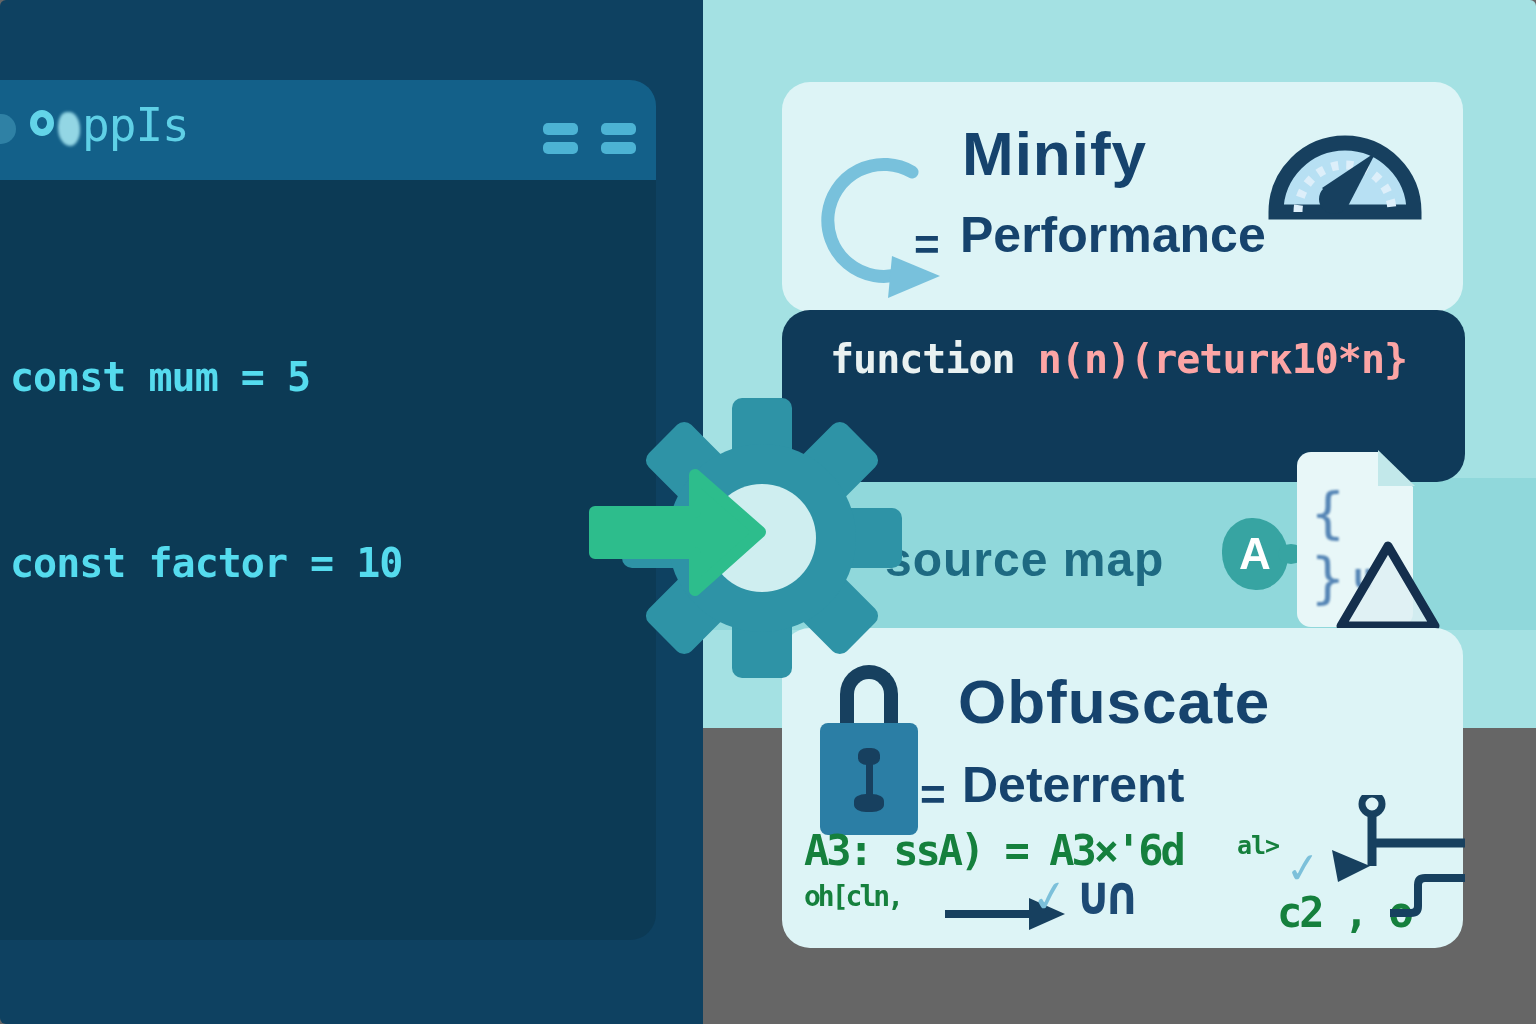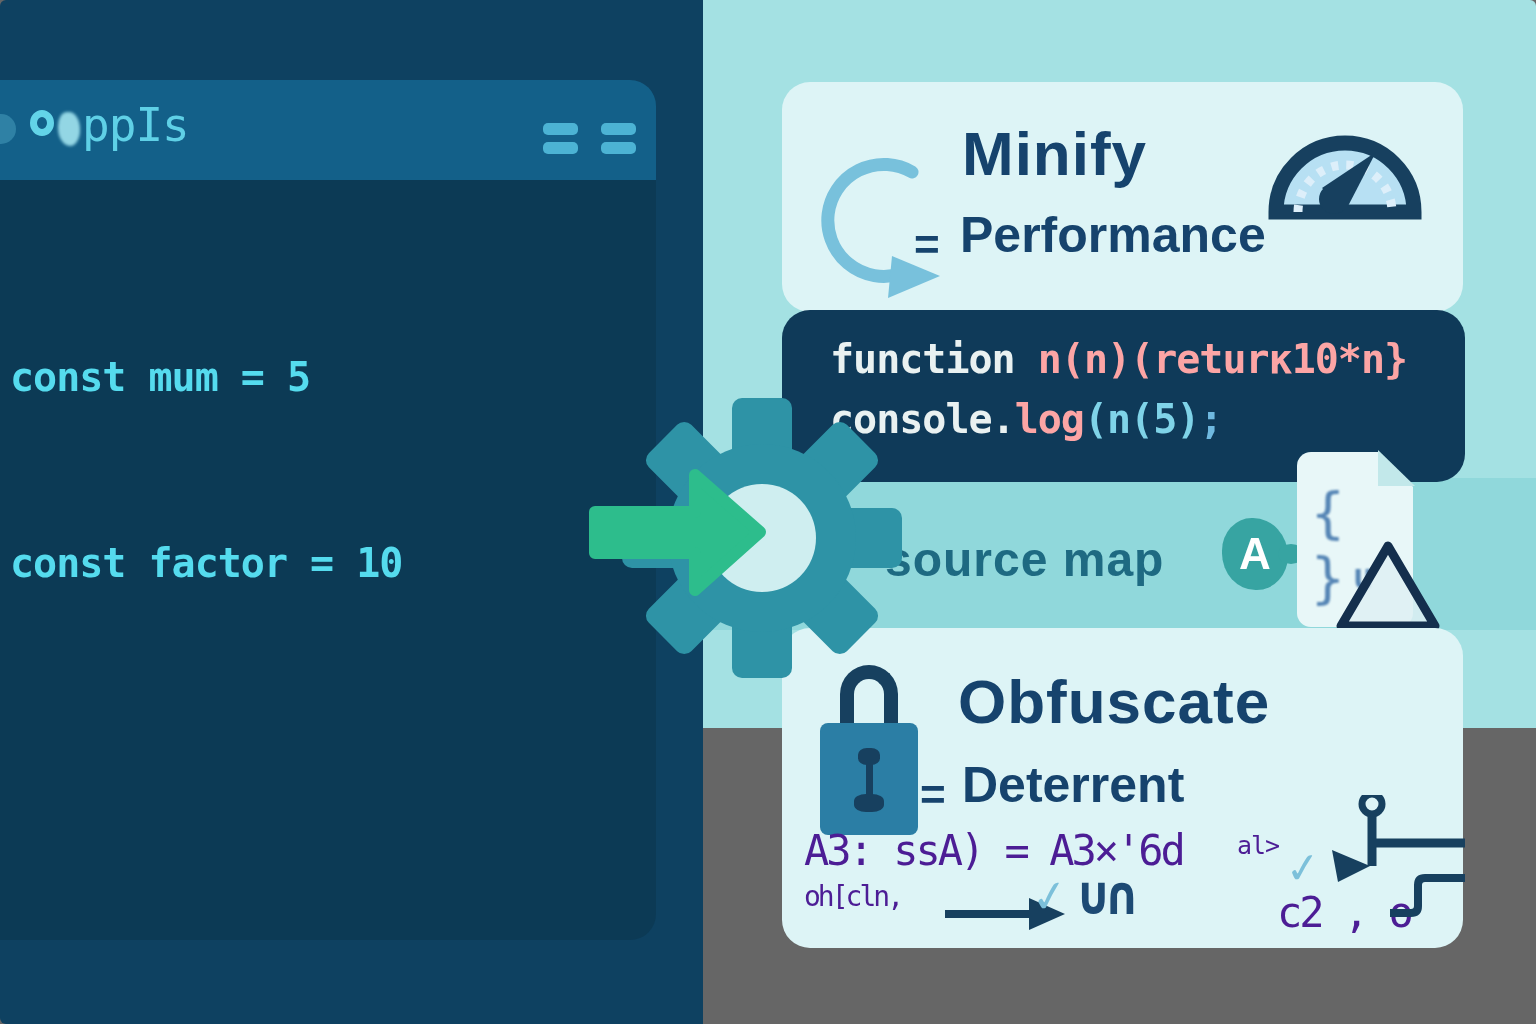--- a/index.html
+++ b/index.html
@@ -60,21 +60,21 @@
   .doc-glyph{left:56px;top:104px;font-size:34px;color:#5585b5;filter:blur(0.8px);font-weight:bold;}
   .tri-svg{left:630px;top:538px;width:110px;height:96px;}
 
   .obfuscate-card{left:79px;top:628px;width:681px;height:320px;}
   .shackle{left:58px;top:37px;width:58px;height:58px;border:14px solid #17405f;border-bottom:none;
            border-radius:36px 36px 0 0;box-sizing:border-box;}
   .lock-body{left:38px;top:95px;width:98px;height:112px;background:#2b7ea5;border-radius:8px;}
   .kh-t{left:76px;top:120px;width:22px;height:17px;background:#17405f;border-radius:40%;}
   .kh-bar{left:84px;top:128px;width:7px;height:48px;background:#17405f;}
   .kh-b{left:72px;top:166px;width:30px;height:18px;background:#17405f;border-radius:40%;}
-  .scrib{color:#4c1d95;font-weight:normal;letter-spacing:-3px;white-space:pre;}
+  .scrib{color:#15803d;font-weight:bold;letter-spacing:-3px;white-space:pre;}
   .scrib1{left:22px;top:198px;font-size:42px;}
   .scrib1s{left:455px;top:203px;font-size:25px;letter-spacing:-1px;}
   .scrib2{left:22px;top:252px;font-size:28px;}
   .scrib-check{left:252px;top:238px;font-size:50px;color:#7cc0da;font-weight:bold;transform:rotate(-8deg);}
   .scrib-wave{left:295px;top:236px;font-size:54px;color:#1d4a74;font-weight:bold;letter-spacing:-4px;}
   .scrib2e{left:495px;top:260px;font-size:42px;}
   .scrib-arrow-svg{left:163px;top:268px;width:122px;height:36px;}
   .circuit-svg{left:622px;top:795px;width:148px;height:130px;}
   .circuit-check{left:585px;top:838px;font-size:48px;color:#7cc0da;font-weight:bold;transform:rotate(-6deg);}
 </style>
@@ -127,21 +127,20 @@
       <svg class="abs speedo-svg" viewBox="0 0 165 120">
         <path d="M 14 108 A 69 69 0 0 1 152 108 Z" fill="#b7e0f3" stroke="#17405f" stroke-width="15"></path>
         <path d="M 36 108 A 47 47 0 0 1 130 108" fill="none" stroke="#ddeffa" stroke-width="9" stroke-dasharray="7 8"></path>
         <circle cx="72" cy="95" r="15" fill="#17405f"></circle>
         <polygon points="60,84 84,106 114,48" fill="#17405f"></polygon>
       </svg>
     </div>
 
     <div class="abs dark-box">
       <div class="abs mline mline1"><span class="w">function </span><span class="g">n(n)(returκ10*n}</span></div>
-      <div class="abs mline mline2"><span class="w">console.</span><span class="g">log</span><span class="c">(n(5)</span><span class="b">;</span></div>
     </div>
 
     <div class="abs srcmap-label">source map</div>
     <div class="abs pin">
       <span class="pin-letter">A</span>
     </div>
     <div class="abs doc">
       <div class="abs doc-braces">{ }</div>
       <div class="abs doc-glyph">u</div>
     </div>

